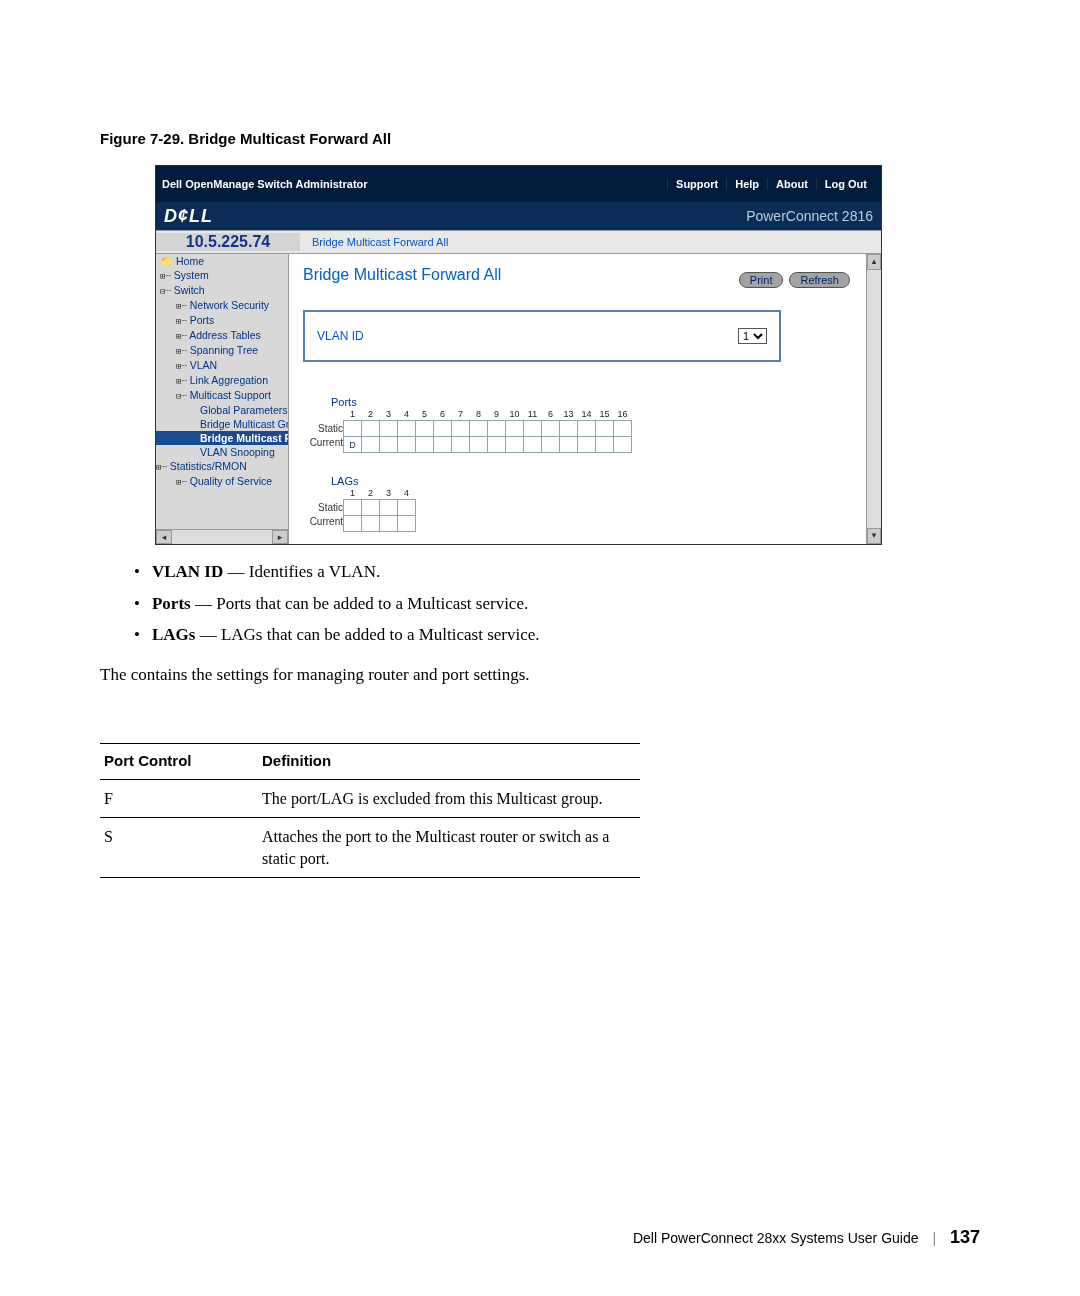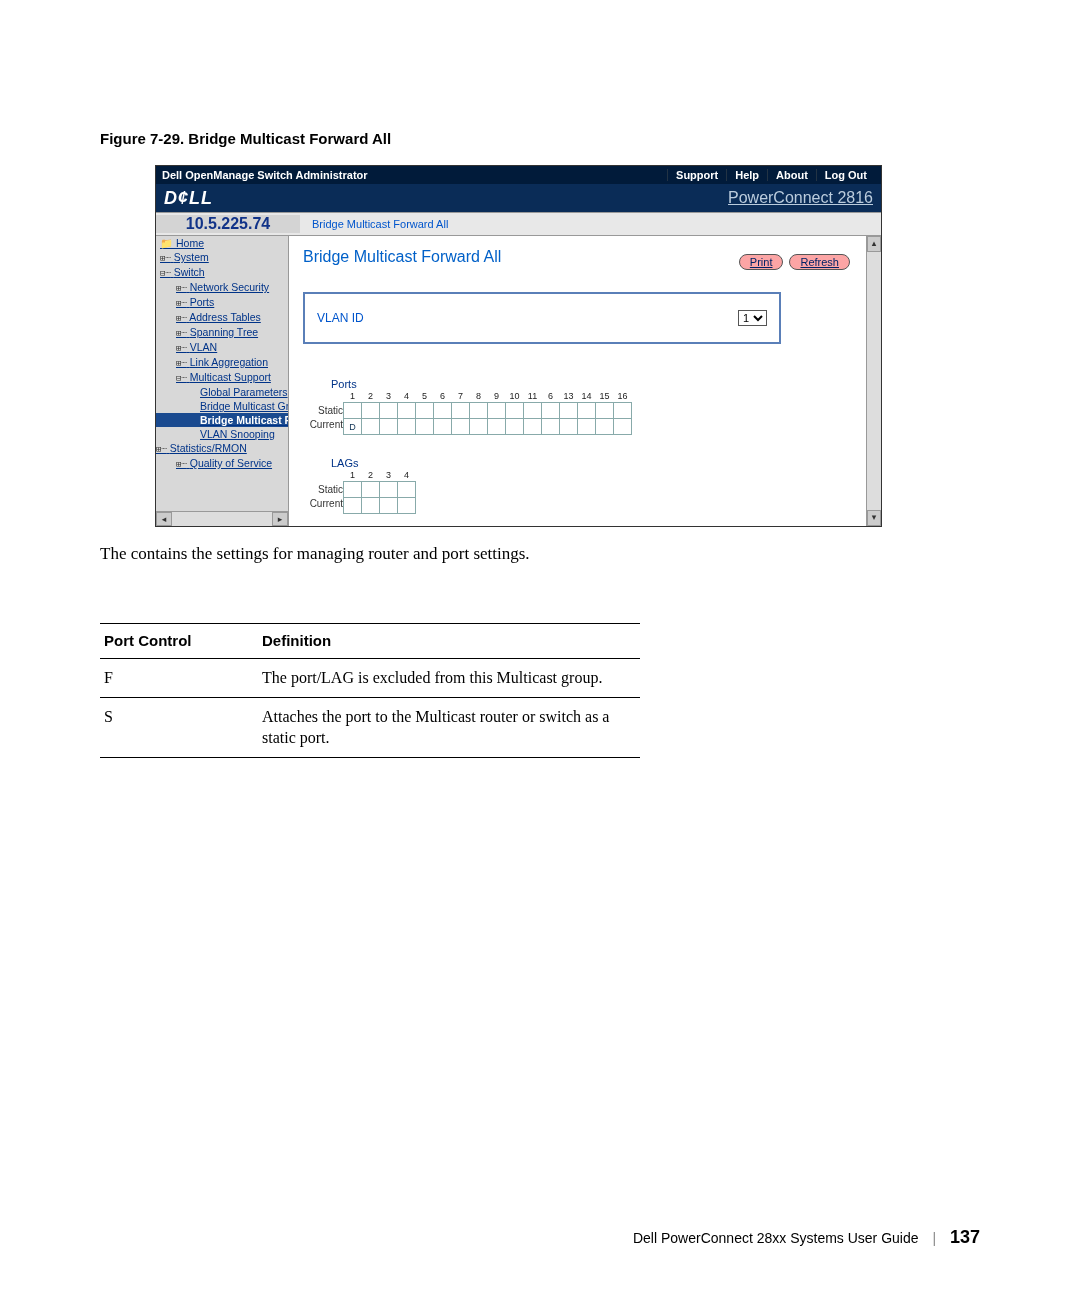--- a/index.html
+++ b/index.html
@@ -28,21 +28,21 @@
     border: 1px solid #333;
     font-family: Tahoma, Arial, sans-serif;
     font-size: 11px;
     color: #fff;
     background: #003366;
   }
   .ss-topbar {
     display: flex;
     align-items: center;
     background: #011b3a;
-    height: 18px;
+    height: 36px;
     padding: 0 6px;
   }
   .ss-title { font-weight: bold; color: #fff; flex: 1; font-size: 11px;}
   .ss-links { display:flex; }
   .ss-links span { color:#fff; font-weight:bold; padding: 0 8px; font-size:11px; border-left:1px solid #234; }
   .ss-brandbar {
     height: 28px;
     background: #0a2c57;
     display:flex;
     align-items:center;
@@ -51,21 +51,21 @@
   }
   .dell-logo {
     font-family: Arial Black, Arial, sans-serif;
     font-weight: 900;
     font-style: italic;
     color: #fff;
     font-size: 18px;
     letter-spacing: 1px;
     text-align: right;
   }
-  .model { color:#bcd; font-size:16px;text-decoration:underline; }
+  .model { color:#bcd; font-size:14px; }
   .ss-header2 {
     display:flex;
     background:#e8e8e8;
     color:#003388;
     height: 22px;
     align-items:center;
     border-top:1px solid #999;
     border-bottom:1px solid #999;
   }
   .ip-cell {
@@ -84,21 +84,20 @@
     height: 290px;
   }
   .nav {
     width: 132px;
     background:#d8d8d8;
     border-right:1px solid #999;
     font-size:10.5px;
     color:#003388;
     overflow:hidden;
     position:relative;
-    text-decoration:underline;
   }
   .nav .row { white-space: nowrap; line-height: 14px; }
   .pm { font-family: monospace; font-size:9px; color:#333; }
   .nav .sel { background:#1a4a8f; color:#fff; font-weight:bold; }
   .nav-scroll {
     position:absolute; bottom:0; left:0; right:0; height:14px;
     background:#ddd; border-top:1px solid #999;
     display:flex; justify-content:space-between;
   }
   .nav-scroll div { width:14px; background:#ccc; border:1px solid #999; text-align:center; font-size:9px; line-height:12px; color:#333;}
@@ -119,24 +118,23 @@
     margin:0 0 6px 0;
     font-family: Arial, sans-serif;
     font-weight:normal;
     color:#0060c8;
     font-size:16px;
   }
   .pill-row { position:absolute; right:16px; top:18px; display:flex; gap:6px; }
   .pill {
     border:1px solid #555;
     border-radius:10px;
-    background:#fca5a5;
+    background:#a3a3a3;
     padding: 1px 10px;
     color:#002266;
-    text-decoration: underline;
     font-size:11px;
   }
   .formbox {
     margin-top: 26px;
     border: 2px solid #5a7fb8;
     padding: 10px 12px;
     width: 450px;
     height: 28px;
     display:flex;
     align-items:center;
@@ -360,20 +358,25 @@
       </div>
 
       <div class="vscroll">
         <div>▴</div>
         <div>▾</div>
       </div>
     </div>
   </div>
 
   <div class="body-text">
+    <ul class="bullets">
+      <li><span class="bold">VLAN ID</span><span> — Identifies a VLAN.</span></li>
+      <li><span class="bold">Ports</span><span> — Ports that can be added to a Multicast service.</span></li>
+      <li><span class="bold">LAGs</span><span> — LAGs that can be added to a Multicast service.</span></li>
+    </ul>
     <p class="para">The  contains the settings for managing router and port settings.</p>
 
     <table class="def-table">
       <tbody>
           <tr>
         <th>Port Control</th>
         <th>Definition</th>
       </tr>
       <tr>
         <td>F</td>

